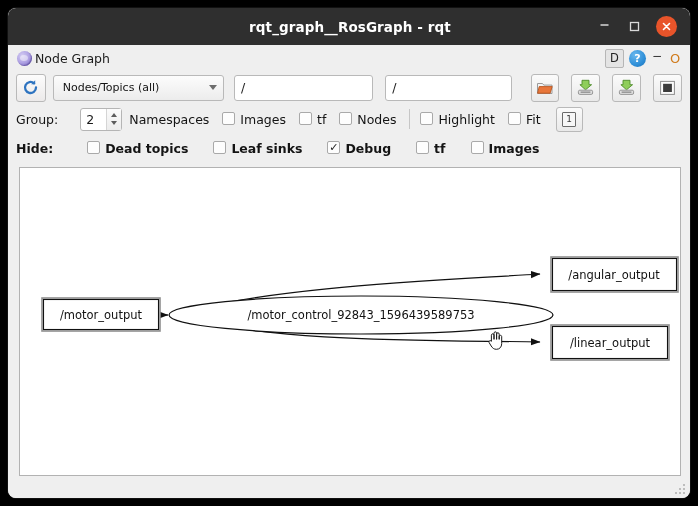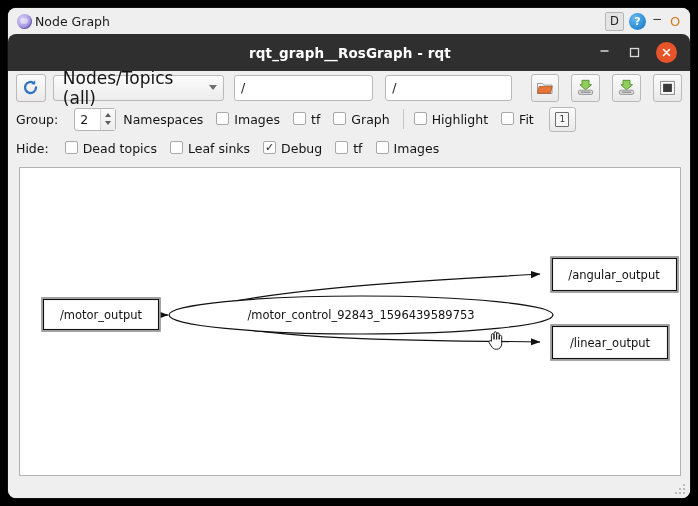--- a/index.html
+++ b/index.html
@@ -109,21 +109,21 @@
   }
   .refresh-btn { width: 28px; height: 26px; }
   .refresh-icon { display:block; }
   .combo {
     width: 172px; height: 26px;
     border: 1px solid #b9b9b9;
     background: linear-gradient(#fcfcfc, #ececec);
     border-radius: 3px;
     display: flex; align-items: center;
     padding: 0 6px 0 9px;
-    font-size: 17px; color: #141414;
+    font-size: 11px; color: #141414;
     box-sizing: border-box;
   }
   .combo .combo-label { flex: 1; }
   .caret {
     width: 0; height: 0;
     border-left: 4px solid transparent;
     border-right: 4px solid transparent;
     border-top: 5px solid #6d6d6d;
   }
   .tinput {
@@ -140,22 +140,22 @@
   .row1-spacer { flex: 1; }
   .iconbtn {
     width: 27px; height: 26px;
     border: 1px solid #b9b9b9;
     background: linear-gradient(#fbfbfb, #e9e9e9);
     border-radius: 3px;
     display: flex; align-items: center; justify-content: center;
     margin-left: 5px;
   }
   #row2 { height: 30px; gap: 0; }
-  #row3 { height: 29px; gap: 0; }
-  .lbl { margin-right: 16px; }
+  #row3 { height: 29px; gap: 12px; font-weight: bold; }
+  .lbl { margin-right: 22px; }
   .spin {
     width: 42px; height: 23px; box-sizing: border-box;
     border: 1px solid #b5b5b5; border-radius: 3px; background: #fff;
     display: flex; align-items: stretch;
     margin-right: 7px;
   }
   .spin .val { flex: 1; display:flex; align-items:center; padding-left:5px; font-size:12.5px; color:#1a1a1a;}
   .spin .arrows {
     width: 14px; border-left: 1px solid #d5d5d5;
     background: linear-gradient(#fbfbfb,#ececec);
@@ -213,34 +213,20 @@
     background: #efefef;
     position: relative;
   }
   .grip { position: absolute; right: 5px; bottom: 4px; width: 10px; height: 10px; }
   .grip i { position:absolute; width:2px; height:2px; background:#bdbdbd; display:block; }
 </style>
 </head>
 <body>
 
 <div id="window">
-
-  <div id="dockheader">
-    <div class="dock-title">
-      <span class="globe-icon"></span>
-      <span>Node Graph</span>
-    </div>
-    <div class="dock-spacer"></div>
-    <div class="dock-ctrls">
-      <div class="dock-d">D</div>
-      <div class="dock-help">?</div>
-      <div class="dock-min">−</div>
-      <div class="dock-close">O</div>
-    </div>
-  </div>
 
   <div id="titlebar">
     <div class="title">rqt_graph__RosGraph - rqt</div>
     <div class="wbtns">
       <div class="wbtn min">
         <svg width="11" height="11" viewBox="0 0 11 11">
             <line x1="1.5" y1="7" x2="9.5" y2="7" stroke="#d9d9d9" stroke-width="1.3"></line>
           </svg>
       </div>
       <div class="wbtn max">
@@ -249,20 +235,34 @@
           </svg>
       </div>
       <div class="wbtn close">
         <svg width="11" height="11" viewBox="0 0 11 11">
             <path d="M2.5 2.5 L8.5 8.5 M8.5 2.5 L2.5 8.5" stroke="#fff" stroke-width="1.6" stroke-linecap="round"></path>
           </svg>
       </div>
     </div>
   </div>
 
+  <div id="dockheader">
+    <div class="dock-title">
+      <span class="globe-icon"></span>
+      <span>Node Graph</span>
+    </div>
+    <div class="dock-spacer"></div>
+    <div class="dock-ctrls">
+      <div class="dock-d">D</div>
+      <div class="dock-help">?</div>
+      <div class="dock-min">−</div>
+      <div class="dock-close">O</div>
+    </div>
+  </div>
+
   <div class="toolrow" id="row1">
     <div class="tbtn refresh-btn">
       <svg class="refresh-icon" width="17" height="17" viewBox="0 0 17 17">
         <path d="M14 8.5a5.5 5.5 0 1 1-1.9-4.2" fill="none" stroke="#2f74c0" stroke-width="2.3" stroke-linecap="round"></path>
         <path d="M13.2 1.2 L13.2 5.2 L9.2 5.2 Z" fill="#2f74c0"></path>
       </svg>
     </div>
     <div class="combo">
       <span class="combo-label">Nodes/Topics (all)</span>
       <span class="caret"></span>
@@ -314,21 +314,21 @@
     <div class="cbwrap">
       <span class="cb"></span>
       <span>Images</span>
     </div>
     <div class="cbwrap">
       <span class="cb"></span>
       <span>tf</span>
     </div>
     <div class="cbwrap tight">
       <span class="cb"></span>
-      <span>Graph</span>
+      <span>Nodes</span>
     </div>
     <span class="vsep"></span>
     <div class="cbwrap">
       <span class="cb"></span>
       <span>Highlight</span>
     </div>
     <div class="cbwrap tight">
       <span class="cb"></span>
       <span>Fit</span>
     </div>

